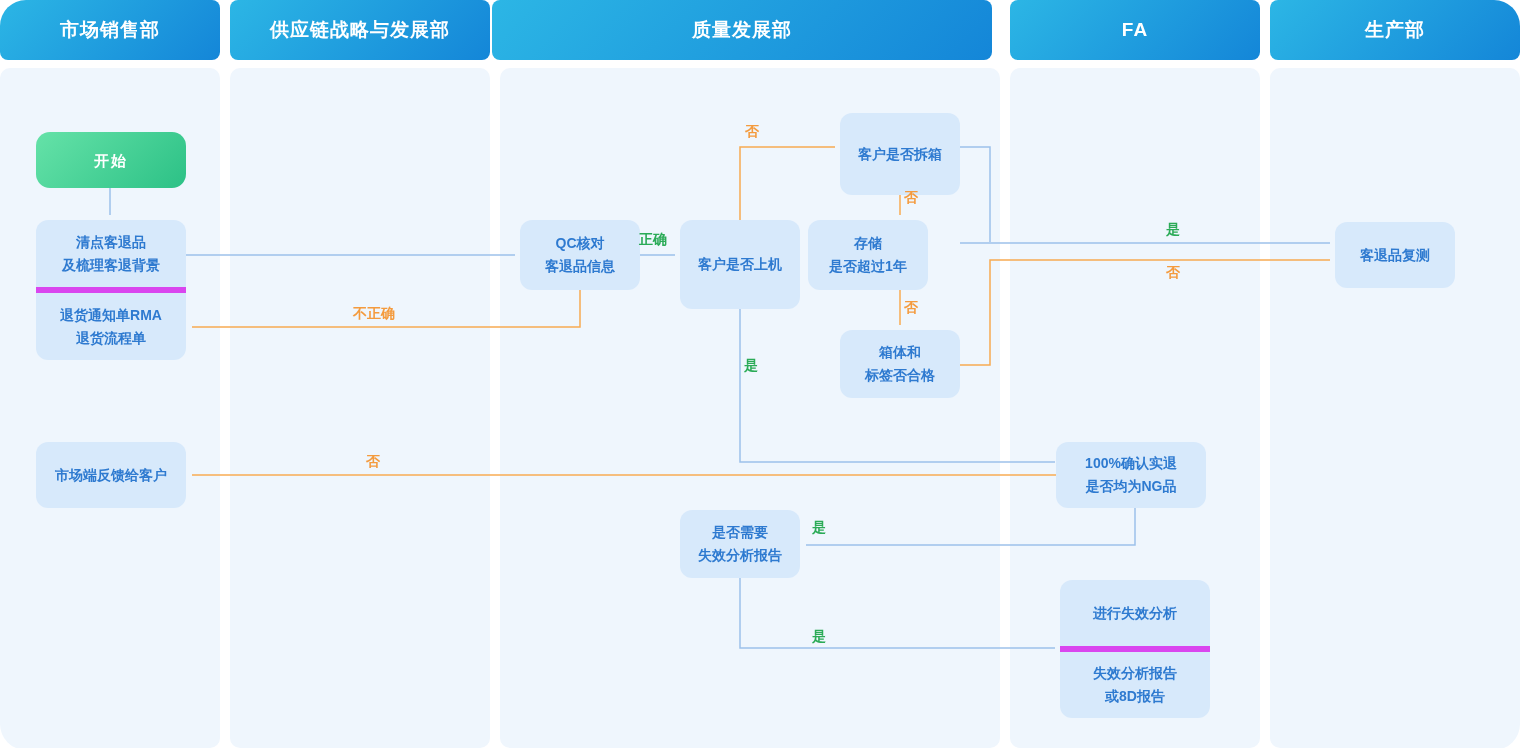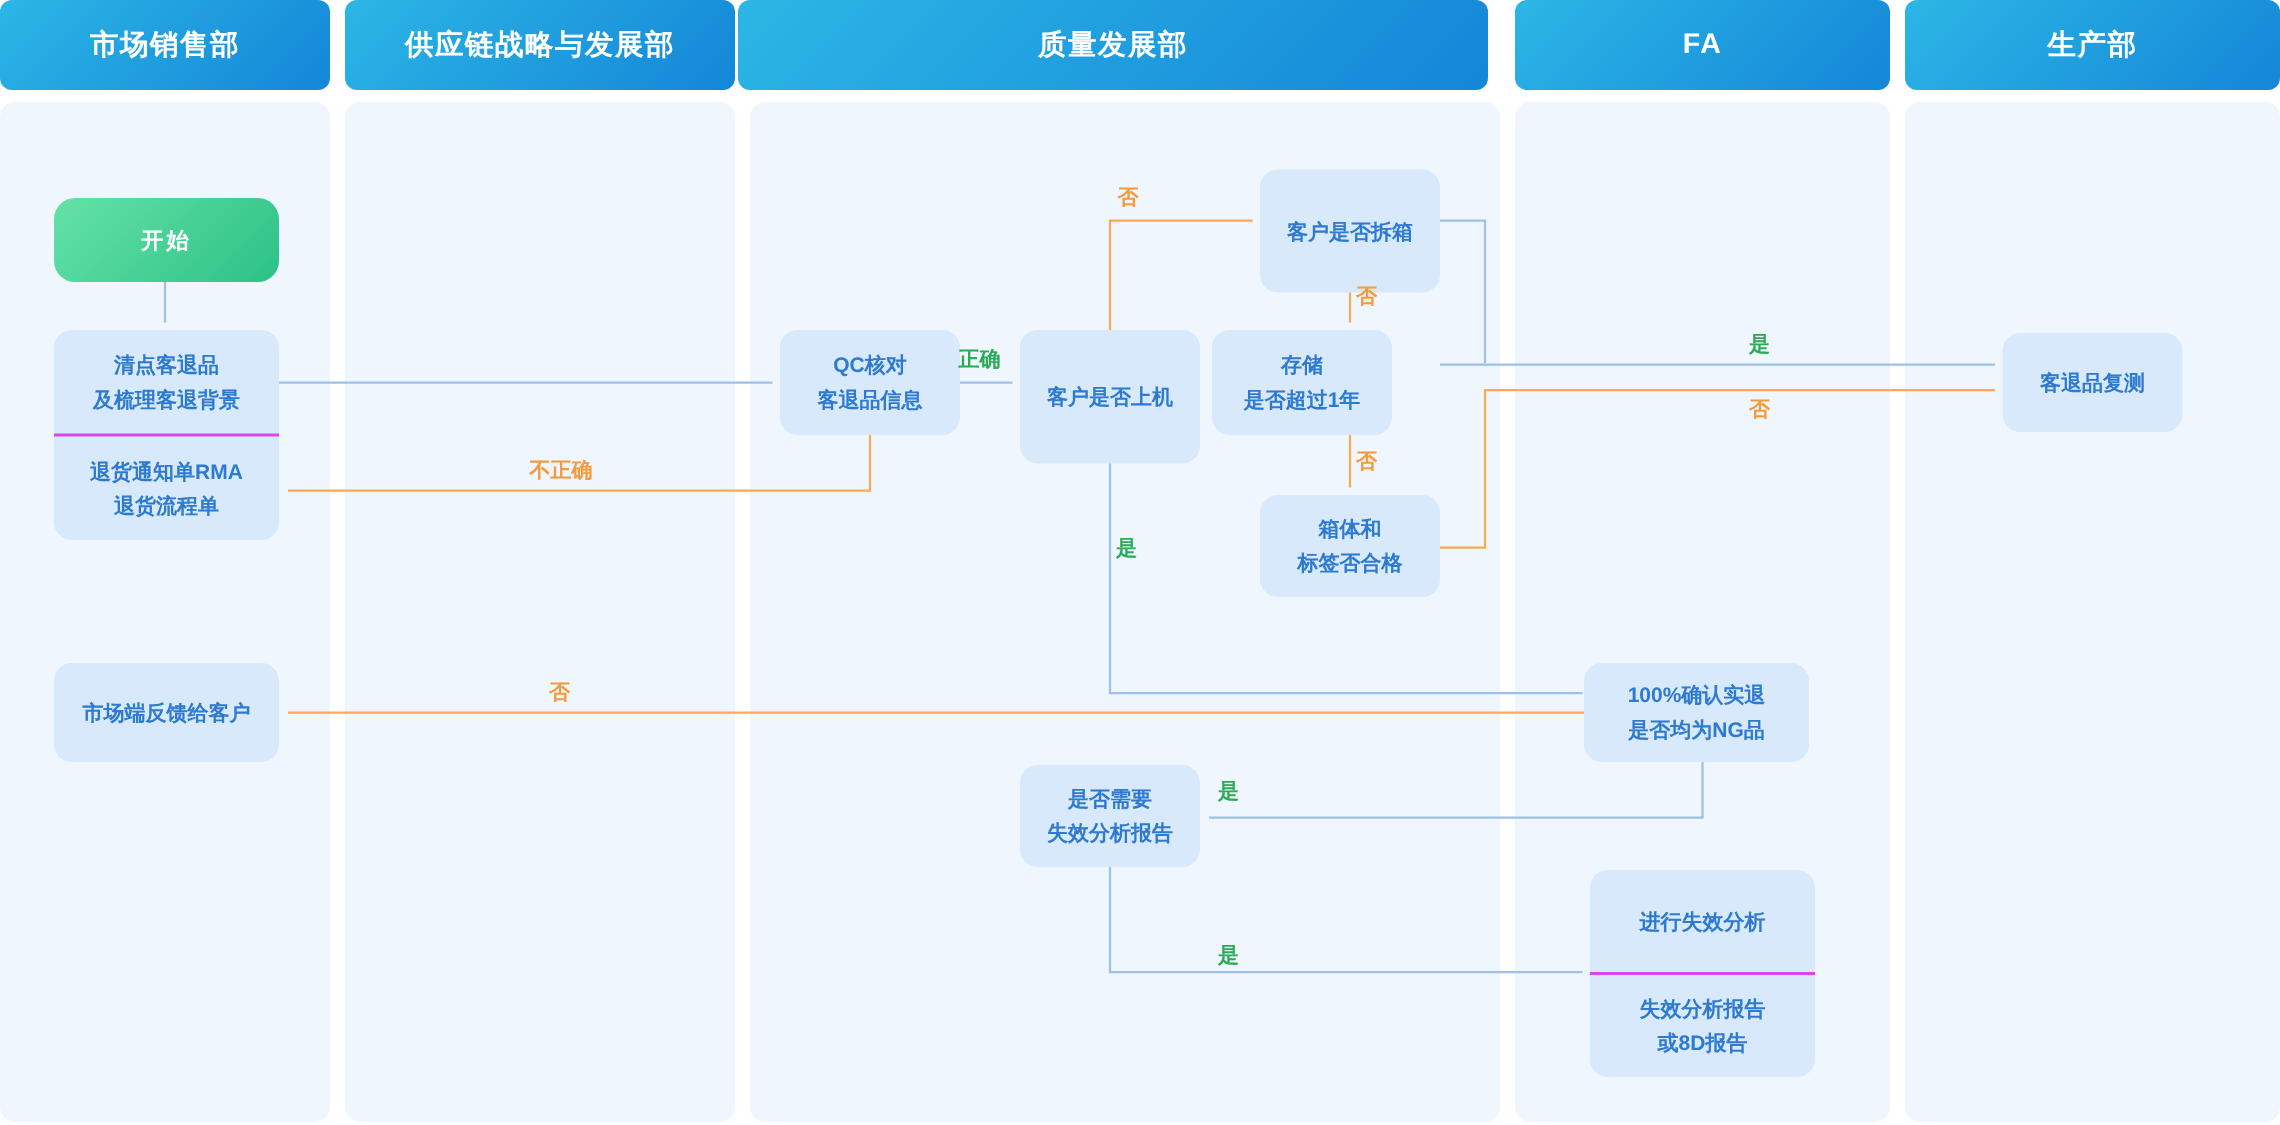--- a/index.html
+++ b/index.html
@@ -1,17 +1,17 @@
 <!DOCTYPE html>
 <html><head>
 <meta charset="utf-8">
 <style>
   html,body{margin:0;padding:0;background:#ffffff;}
   body{font-family:"Liberation Sans","DejaVu Sans",sans-serif;}
-  #stage{position:relative;width:1520px;height:750px;background:#ffffff;overflow:hidden;}
+  #stage{position:relative;width:1520px;height:750px;background:#ffffff;overflow:hidden;border-radius:26px;}
 
   .lane-header{
     position:absolute;top:0;height:60px;border-radius:8px;
     background:linear-gradient(135deg,#2cb6e5 0%,#1486d8 100%);
     color:#ffffff;font-weight:bold;font-size:19px;letter-spacing:1px;
     display:flex;align-items:center;justify-content:center;
   }
   .lane-body{
     position:absolute;top:68px;height:680px;border-radius:10px;
     background:#eff6fd;
@@ -25,21 +25,21 @@
   }
   .node.start{
     background:linear-gradient(135deg,#65e2a8 0%,#2cc186 100%);
     color:#ffffff;border-radius:14px;font-size:15px;letter-spacing:2px;
   }
   .node.combined{padding:0;}
   .node.combined .cell{
     flex:1;width:100%;display:flex;flex-direction:column;
     align-items:center;justify-content:center;
   }
-  .node.combined .cell + .cell{border-top:2px solid #d946ef;}
+  .node.combined .cell + .cell{border-top:6px solid #d946ef;}
 
   .edge-label{
     position:absolute;font-size:14px;font-weight:bold;
     transform:translate(-50%,-50%);white-space:nowrap;
   }
   .edge-label.green{color:#2bab57;}
   .edge-label.orange{color:#f49b3e;}
 
   #connectors{position:absolute;left:0;top:0;pointer-events:none;}
   #connectors path{fill:none;stroke-width:1.5px;}

